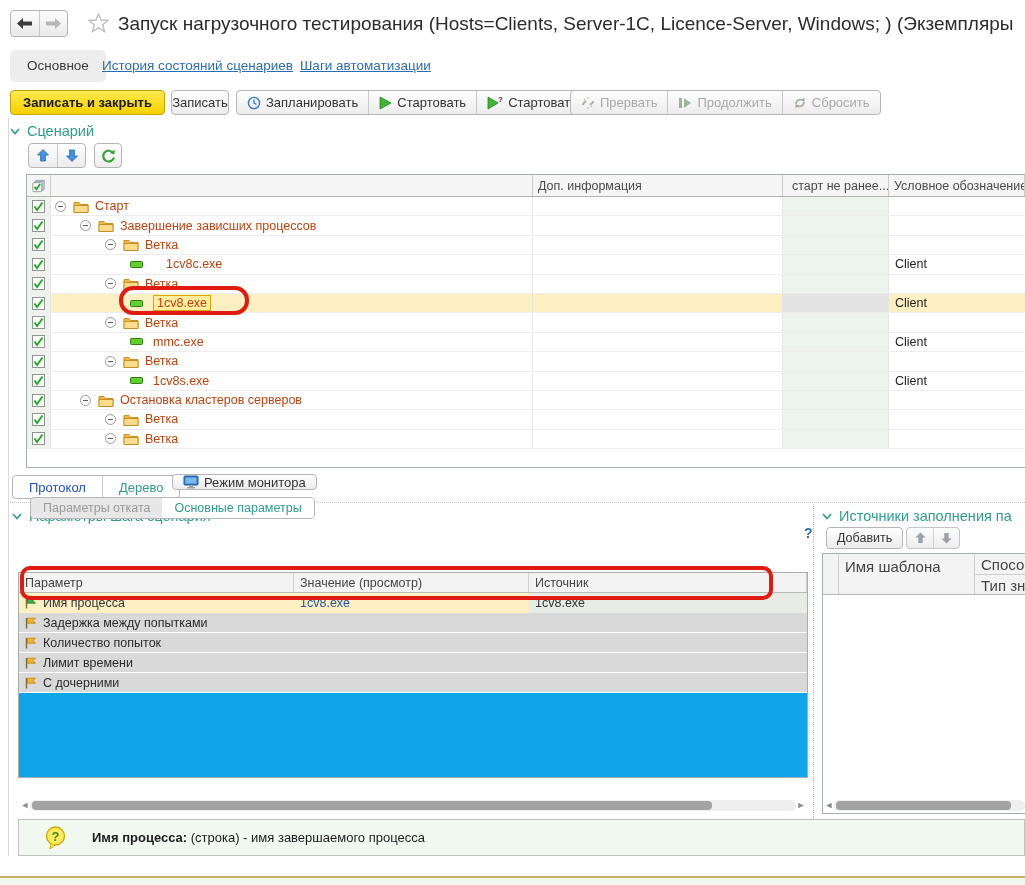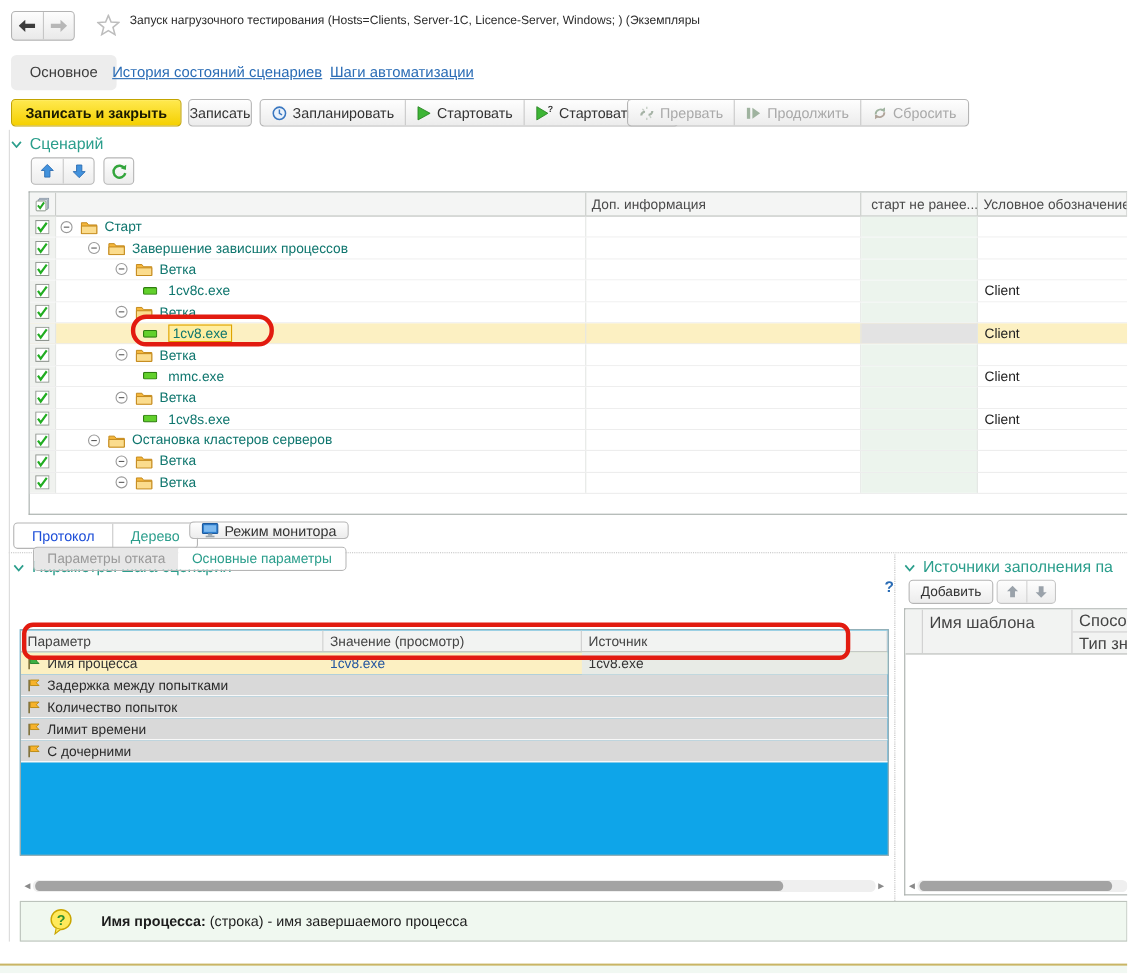--- a/index.html
+++ b/index.html
@@ -6,21 +6,21 @@
   html,body { background:#fff; }
   body { font-family:"Liberation Sans", sans-serif; font-size:13px; color:#333; }
   .page { position:relative; width:1025px; height:885px; overflow:hidden; background:#fff; }
 
   
   .nav-group { position:absolute; left:10px; top:10px; width:58px; height:27px; display:flex;
     border:1px solid #b3b3b3; border-radius:4px; background:linear-gradient(#fdfdfd,#e9e9e9); overflow:hidden; }
   .nav-btn { flex:1; display:flex; align-items:center; justify-content:center; border:none; background:transparent; cursor:pointer; }
   .nav-btn + .nav-btn { border-left:1px solid #c6c6c6; }
   .star { position:absolute; left:88px; top:13px; }
-  .page-title { position:absolute; left:118px; top:13px; width:907px; font-size:11px; color:#2b2b2b;
+  .page-title { position:absolute; left:118px; top:13px; width:907px; font-size:19px; color:#2b2b2b;
     white-space:nowrap; overflow:hidden; }
 
   
   .tab-active { position:absolute; left:10px; top:50px; height:32px; line-height:32px; padding:0 17px;
     background:#ededed; border-radius:5px; color:#3c3c3c; font-size:13.5px; }
   .tab-link { position:absolute; top:58px; color:#2a6cb5; text-decoration:underline; font-size:13.5px; cursor:pointer; white-space:nowrap; }
   .tab-link.t1 { left:102px; } .tab-link.t2 { left:300px; }
 
   
   .btn { display:inline-flex; align-items:center; justify-content:center; gap:5px; height:25px;
@@ -59,21 +59,21 @@
   .c1 { width:482px; flex:0 0 482px; }
   .c2 { width:250px; flex:0 0 250px; }
   .c3 { width:106px; flex:0 0 106px; background:#ecf4ed; }
   .tree-row.selected .c3 { background:#e3e3e3; }
   .c4 { flex:1 1 auto; padding:0 6px; border-right:none; font-size:12.5px; color:#222; }
   .h0 { width:24px; flex:0 0 24px; justify-content:center; }
   .h1 { width:482px; flex:0 0 482px; }
   .h2 { width:250px; flex:0 0 250px; }
   .h3 { width:106px; flex:0 0 106px; }
   .h4 { flex:1 1 auto; border-right:none; }
-  .row-label { font-size:12.5px; color:#0f766e; }
+  .row-label { font-size:12.5px; color:#c2410c; }
   .sel-label { border:1px solid #dfa300; background:#ffeea0; padding:0 3px; }
   .expander { width:11px; height:11px; border:1px solid #9a9a9a; border-radius:50%; background:#fff;
     display:inline-flex; align-items:center; justify-content:center; flex:0 0 auto; }
   .expander i { display:block; width:5px; height:1px; background:#5c5c5c; }
 
   
   .view-group { position:absolute; left:12px; top:475px; display:flex; height:24px; border:1px solid #b5b5b5; border-radius:4px; overflow:hidden; background:#fff; }
   .view-group .gbtn { padding:0 16px; display:flex; align-items:center; border:none; background:transparent; font-size:13px; cursor:pointer; font-family:"Liberation Sans",sans-serif; }
   .view-group .gbtn + .gbtn { border-left:1px solid #c9c9c9; }
   .vg-protocol { color:#1d4ed8; } .vg-tree { color:#2b9e8c; }
@@ -326,21 +326,21 @@
           <div class="tc c3"></div>
           <div class="tc c4"></div>
         </div>
         <div class="tree-row">
           <div class="tc c0">
             <svg width="13" height="13" viewBox="0 0 13 13" style="flex: 0 0 auto;">
               <rect x="0.5" y="0.5" width="12" height="12" fill="#fff" stroke="#8f968f"></rect>
               <path d="M2.5 6.5 L5 10 L10.5 2.5" fill="none" stroke="#21ad21" stroke-width="2"></path>
             </svg>
           </div>
-          <div class="tc c1" style="padding-left: 79px;">
+          <div class="tc c1" style="padding-left: 79px; gap: 13px;">
             <svg width="13" height="7" viewBox="0 0 13 7" style="flex: 0 0 auto; margin-right: 10px;">
               <rect x="0.5" y="0.5" width="12" height="6" rx="1" fill="#62d02c" stroke="#2e7d0f"></rect>
             </svg>
             <span class="row-label">1cv8c.exe</span>
           </div>
           <div class="tc c2"></div>
           <div class="tc c3"></div>
           <div class="tc c4">Client</div>
         </div>
         <div class="tree-row">

